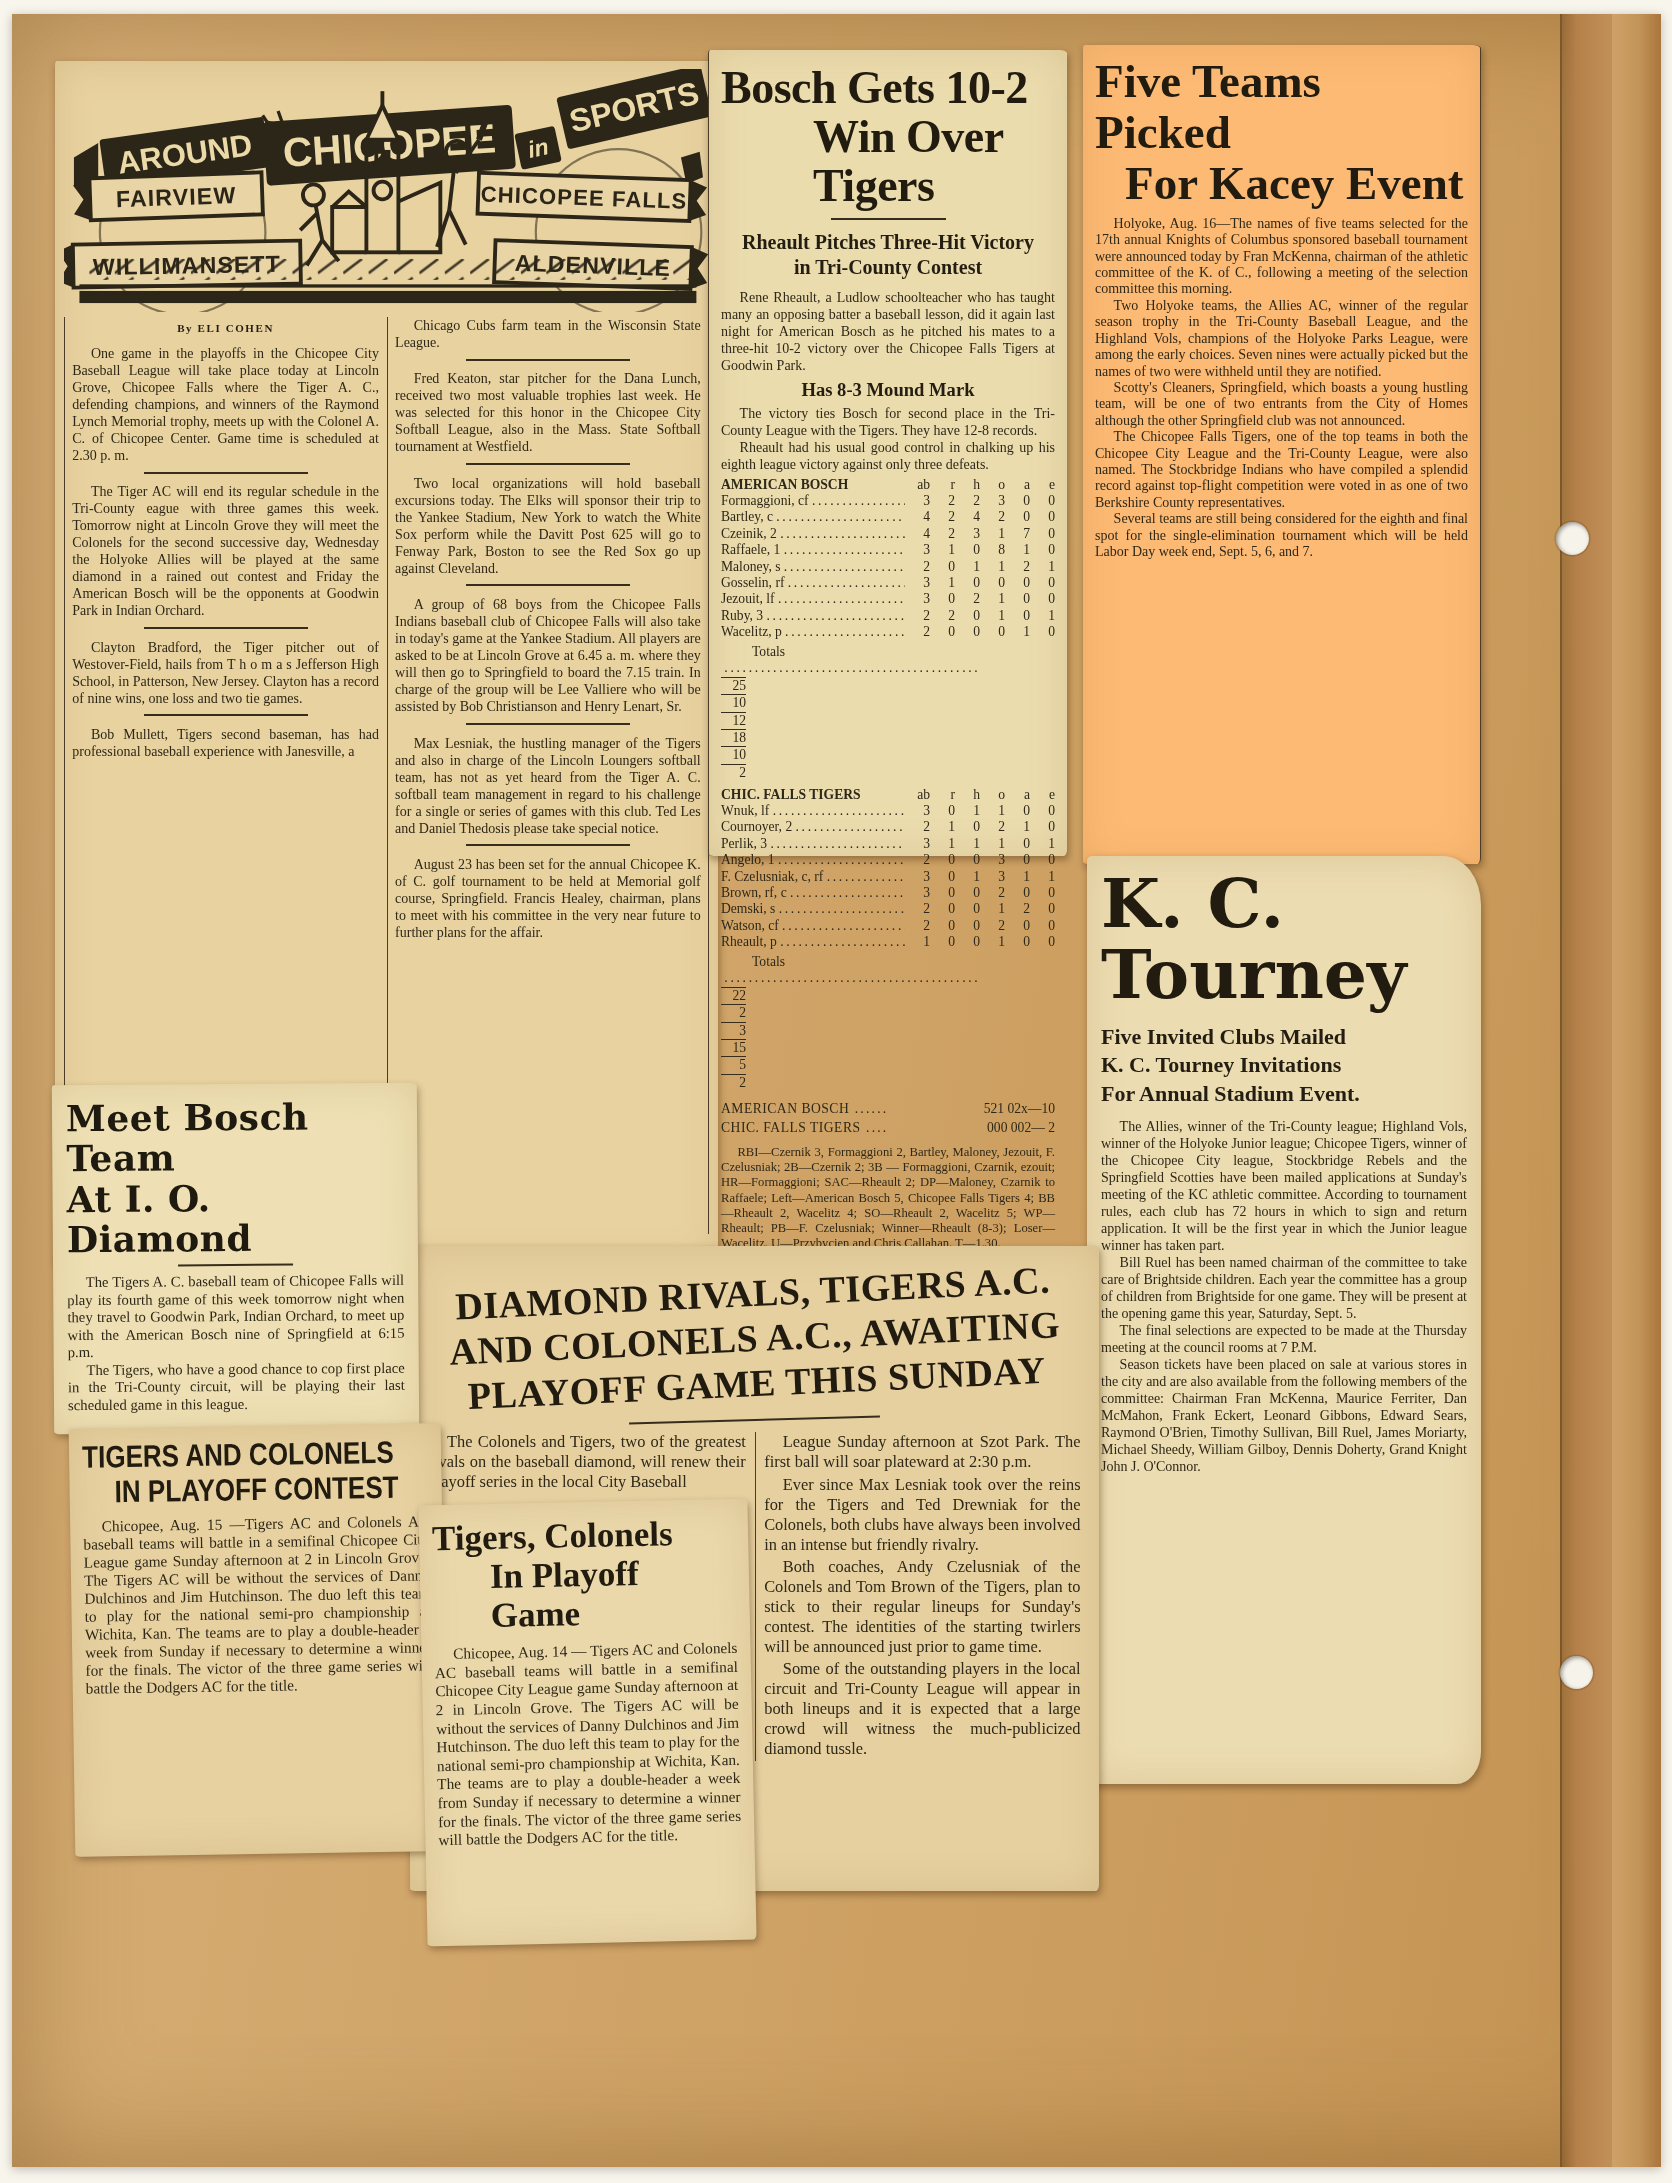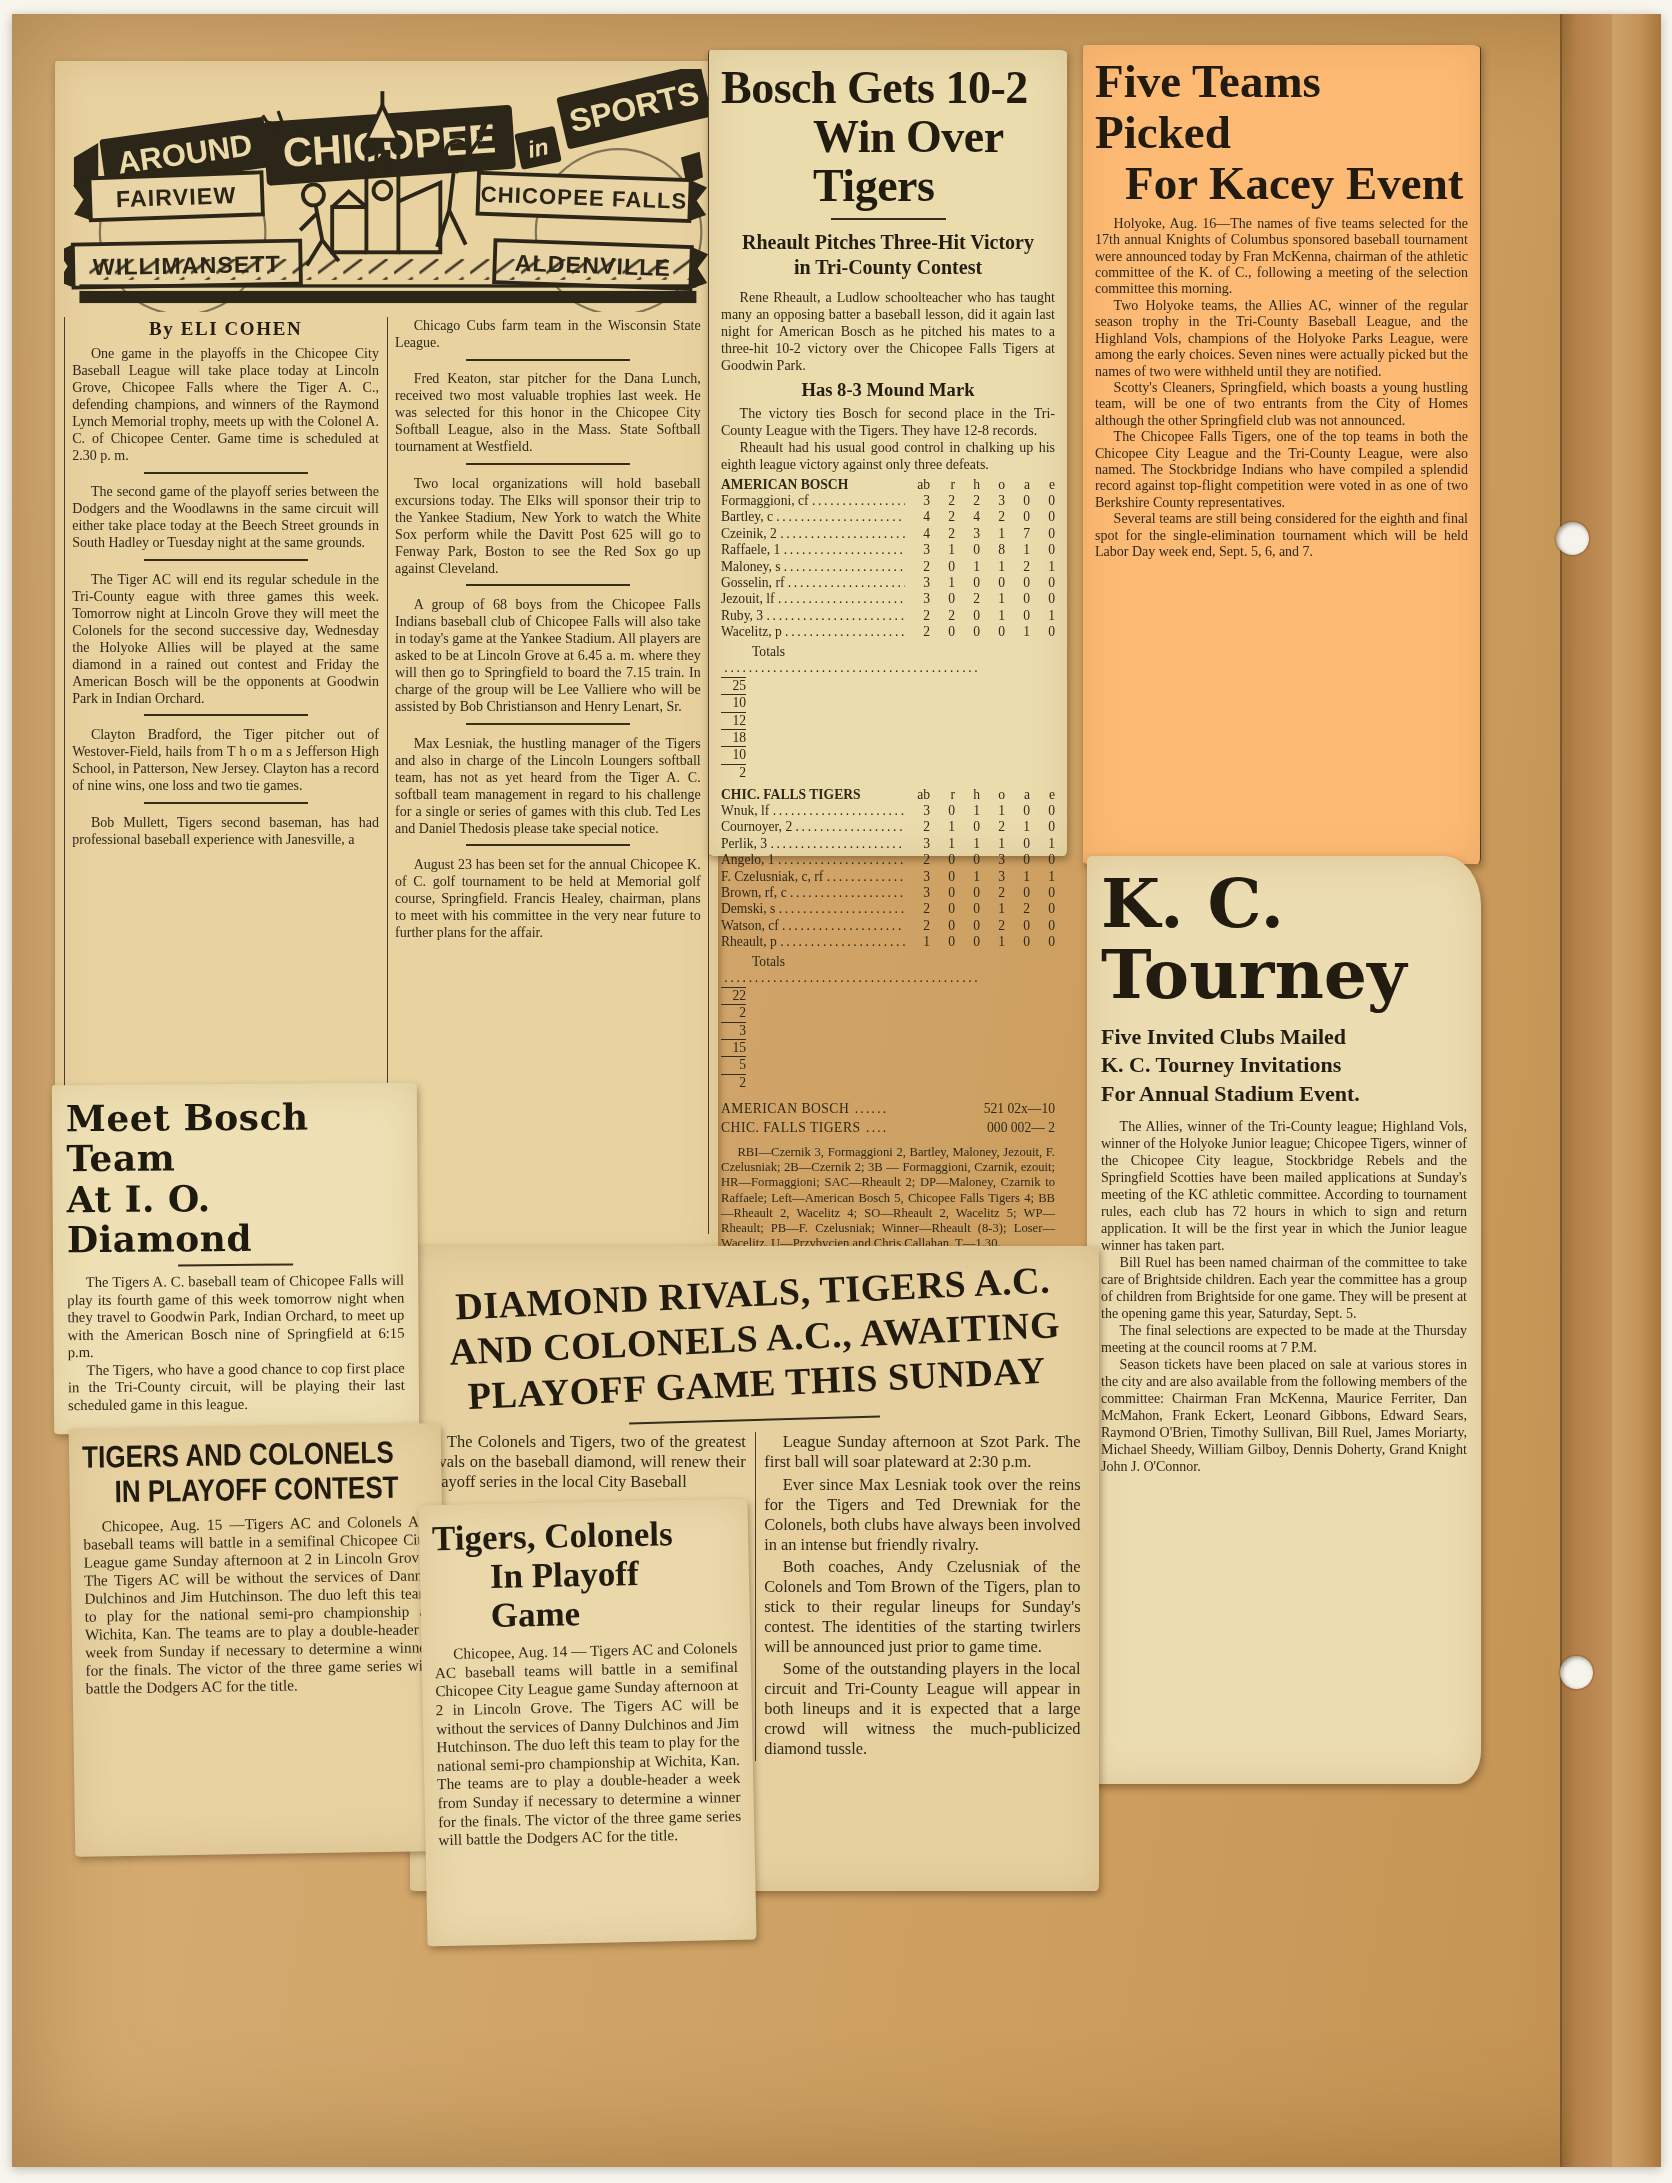--- a/index.html
+++ b/index.html
@@ -46,21 +46,21 @@
   .divider{width:164px;border-top:2.2px solid #372d1c;margin:7.6px auto 9.8px;}
   .divider.short{width:115px;}
   .note:last-child .divider{display:none;}
 
   
   .clip-a{left:55px;top:61px;width:663px;height:1204px;background:#e8d2a0;padding:7.6px 8.7px;}
   .masthead{width:100%;height:243px;}
   .cols{display:flex;height:917px;overflow:hidden;border-left:1.6px solid #4a3c28;border-right:1.6px solid #4a3c28;margin-top:5.5px;}
   .col{width:50%;box-sizing:border-box;padding:0 7.6px;font-size:14px;line-height:17px;}
   .col-right{border-left:1.6px solid #4a3c28;}
-  .byline{font-weight:bold;font-size:19px;letter-spacing:1.6px;text-align:center;margin:3.3px 0 7.6px;color:#241e12;}
+  .byline{font-weight:bold;font-size:11px;letter-spacing:1.6px;text-align:center;margin:3.3px 0 7.6px;color:#241e12;}
 
   
   .clip-d{left:708px;top:50px;width:359px;height:806px;background:#ebdcae;padding:14px 12px;border-left:1.6px solid #4a3c28;}
   .d-headline{font-weight:bold;font-size:46px;line-height:1.06;color:#211b10;letter-spacing:-0.5px;}
   .d-headline .hl2{margin-left:92px;}
   .d-subhead{font-weight:bold;font-size:20px;line-height:1.25;text-align:center;margin:5.5px 16.4px 9.8px;color:#241e12;}
   .d-subhead2{font-weight:bold;font-size:18.6px;text-align:center;margin:4.4px 0;color:#241e12;}
   .clip-d .body-p{font-size:14px;line-height:17px;}
   .bs{margin-top:3.3px;font-size:13.6px;}
   .bs-row{display:flex;align-items:baseline;line-height:16.4px;}
@@ -233,24 +233,20 @@
     <div class="cols">
       <div class="col col-left">
         <div class="byline">By ELI COHEN</div>
         <div>
 
             <div class="note">
               <p class="body-p">One game in the playoffs in the Chicopee City Baseball League will take place today at Lincoln Grove, Chicopee Falls where the Tiger A. C., defending champions, and winners of the Raymond Lynch Memorial trophy, meets up with the Colonel A. C. of Chicopee Center. Game time is scheduled at 2.30 p. m.</p>
               <div class="divider"></div>
             </div>
 
-            <div class="note">
-              <p class="body-p">The second game of the playoff series between the Dodgers and the Woodlawns in the same circuit will either take place today at the Beech Street grounds in South Hadley or Tuesday night at the same grounds.</p>
-              <div class="divider"></div>
-            </div>
 
             <div class="note">
               <p class="body-p">The Tiger AC will end its regular schedule in the Tri-County eague with three games this week. Tomorrow night at Lincoln Grove they will meet the Colonels for the second successive day, Wednesday the Holyoke Allies will be played at the same diamond in a rained out contest and Friday the American Bosch will be the opponents at Goodwin Park in Indian Orchard.</p>
               <div class="divider"></div>
             </div>
 
             <div class="note">
               <p class="body-p">Clayton Bradford, the Tiger pitcher out of Westover-Field, hails from T h o m a s Jefferson High School, in Patterson, New Jersey. Clayton has a record of nine wins, one loss and two tie games.</p>
               <div class="divider"></div>
             </div>

